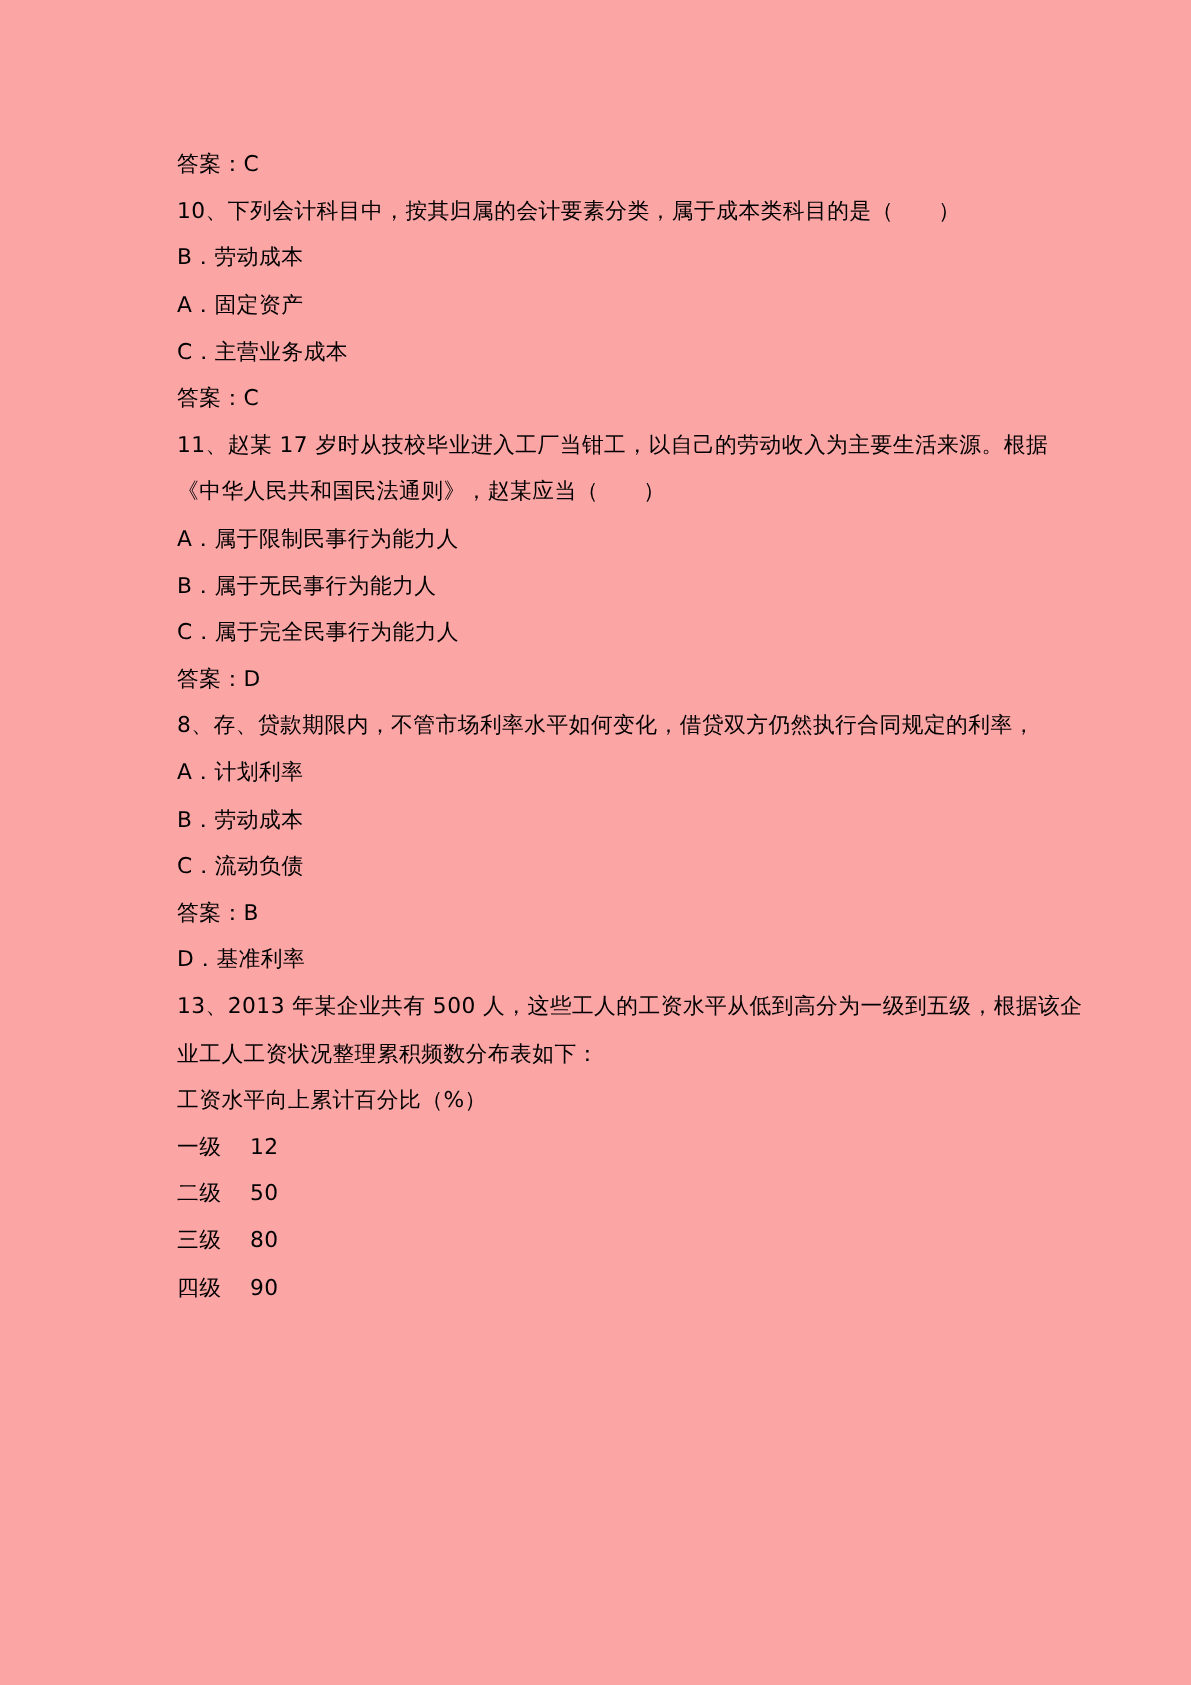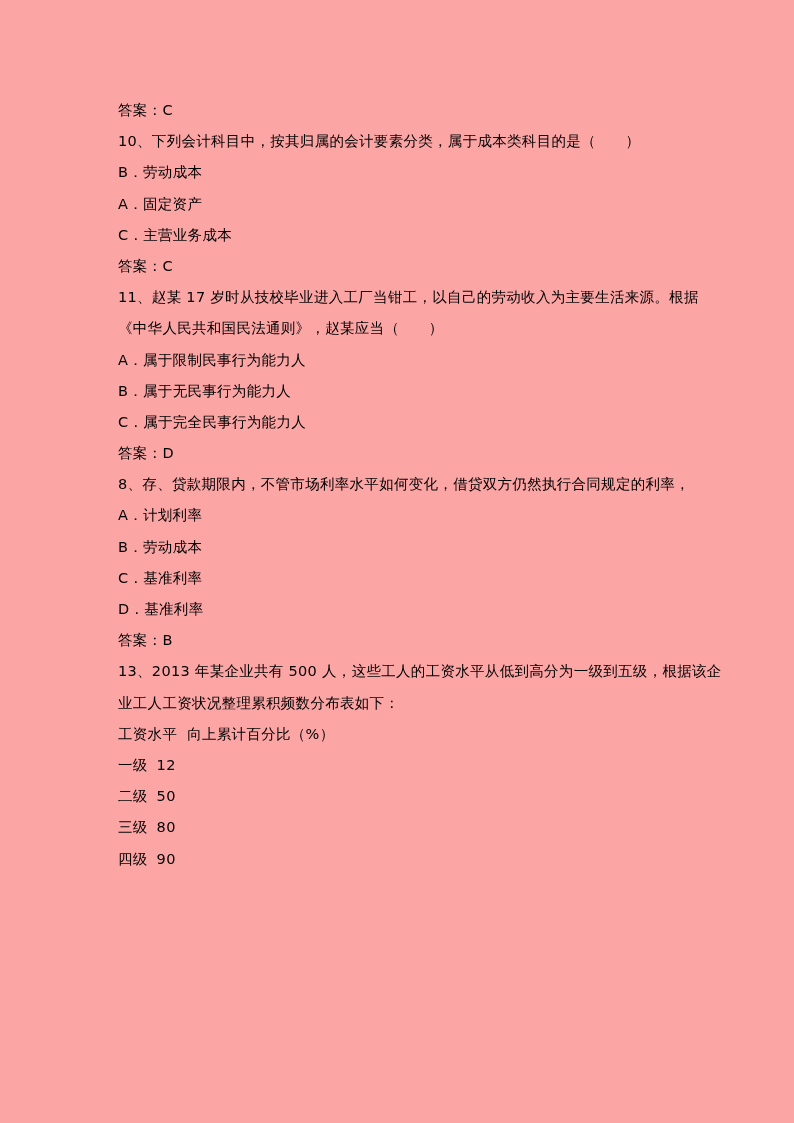--- a/index.html
+++ b/index.html
@@ -24,25 +24,24 @@
   .ln {
     height: 31.2px;
     line-height: 31.2px;
     font-size: 14.5px;
     letter-spacing: 0.3px;
     white-space: pre;
     color: #000000;
   }
   .table-gap {
     display: inline-block;
-    margin-left: 10px;
   }
   .num-gap {
     display: inline-block;
-    margin-left: 9px;
+    margin-left: 19px;
   }
 </style>
 </head>
 <body>
 
 <div class="page">
 
   <div class="ln">答案：C</div>
 
   <div>
@@ -59,23 +58,23 @@
     <div class="ln">A．属于限制民事行为能力人</div>
     <div class="ln">B．属于无民事行为能力人</div>
     <div class="ln">C．属于完全民事行为能力人</div>
     <div class="ln">答案：D</div>
   </div>
 
   <div>
     <div class="ln">8、存、贷款期限内，不管市场利率水平如何变化，借贷双方仍然执行合同规定的利率，</div>
     <div class="ln">A．计划利率</div>
     <div class="ln">B．劳动成本</div>
-    <div class="ln">C．基准利率</div>
+    <div class="ln">C．流动负债</div>
+    <div class="ln">答案：B</div>
     <div class="ln">D．基准利率</div>
-    <div class="ln">答案：B</div>
   </div>
 
   <div>
     <div class="ln">13、2013 年某企业共有 500 人，这些工人的工资水平从低到高分为一级到五级，根据该企</div>
     <div class="ln">业工人工资状况整理累积频数分布表如下：</div>
 
     <div class="ln"><span>工资水平</span><span class="table-gap">向上累计百分比（%）</span></div>
 
     <div class="ln"><span>一级</span><span class="num-gap">12</span></div>
 

